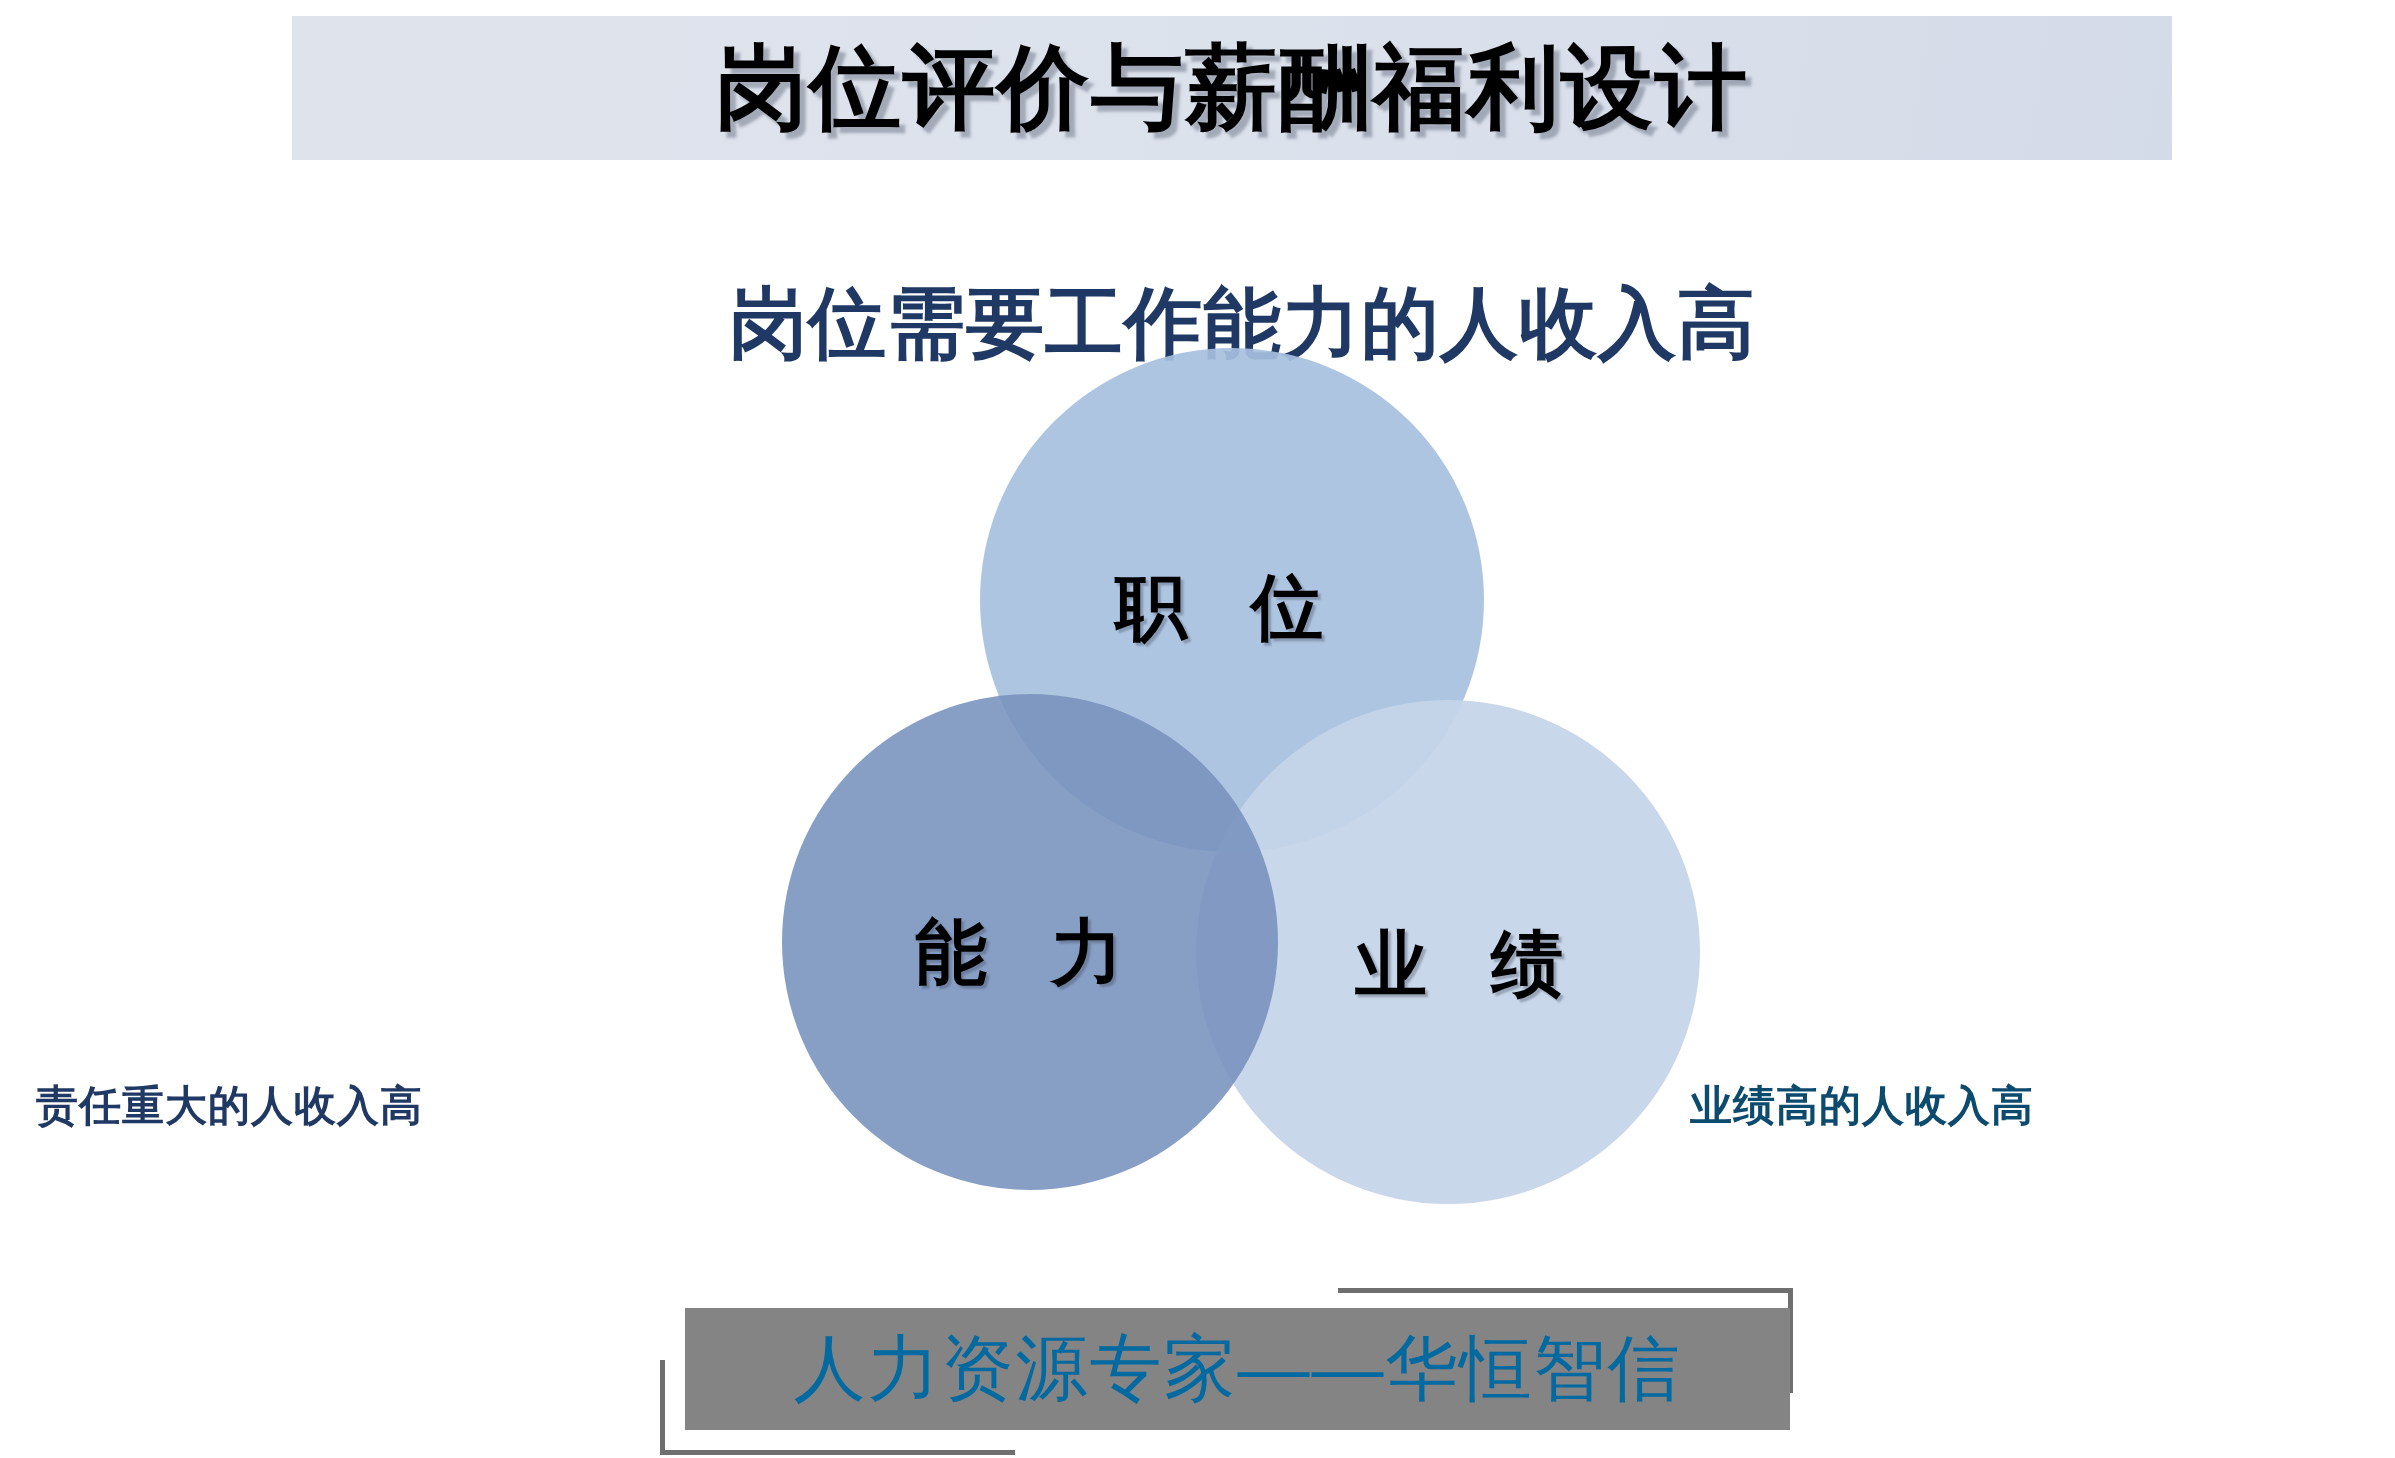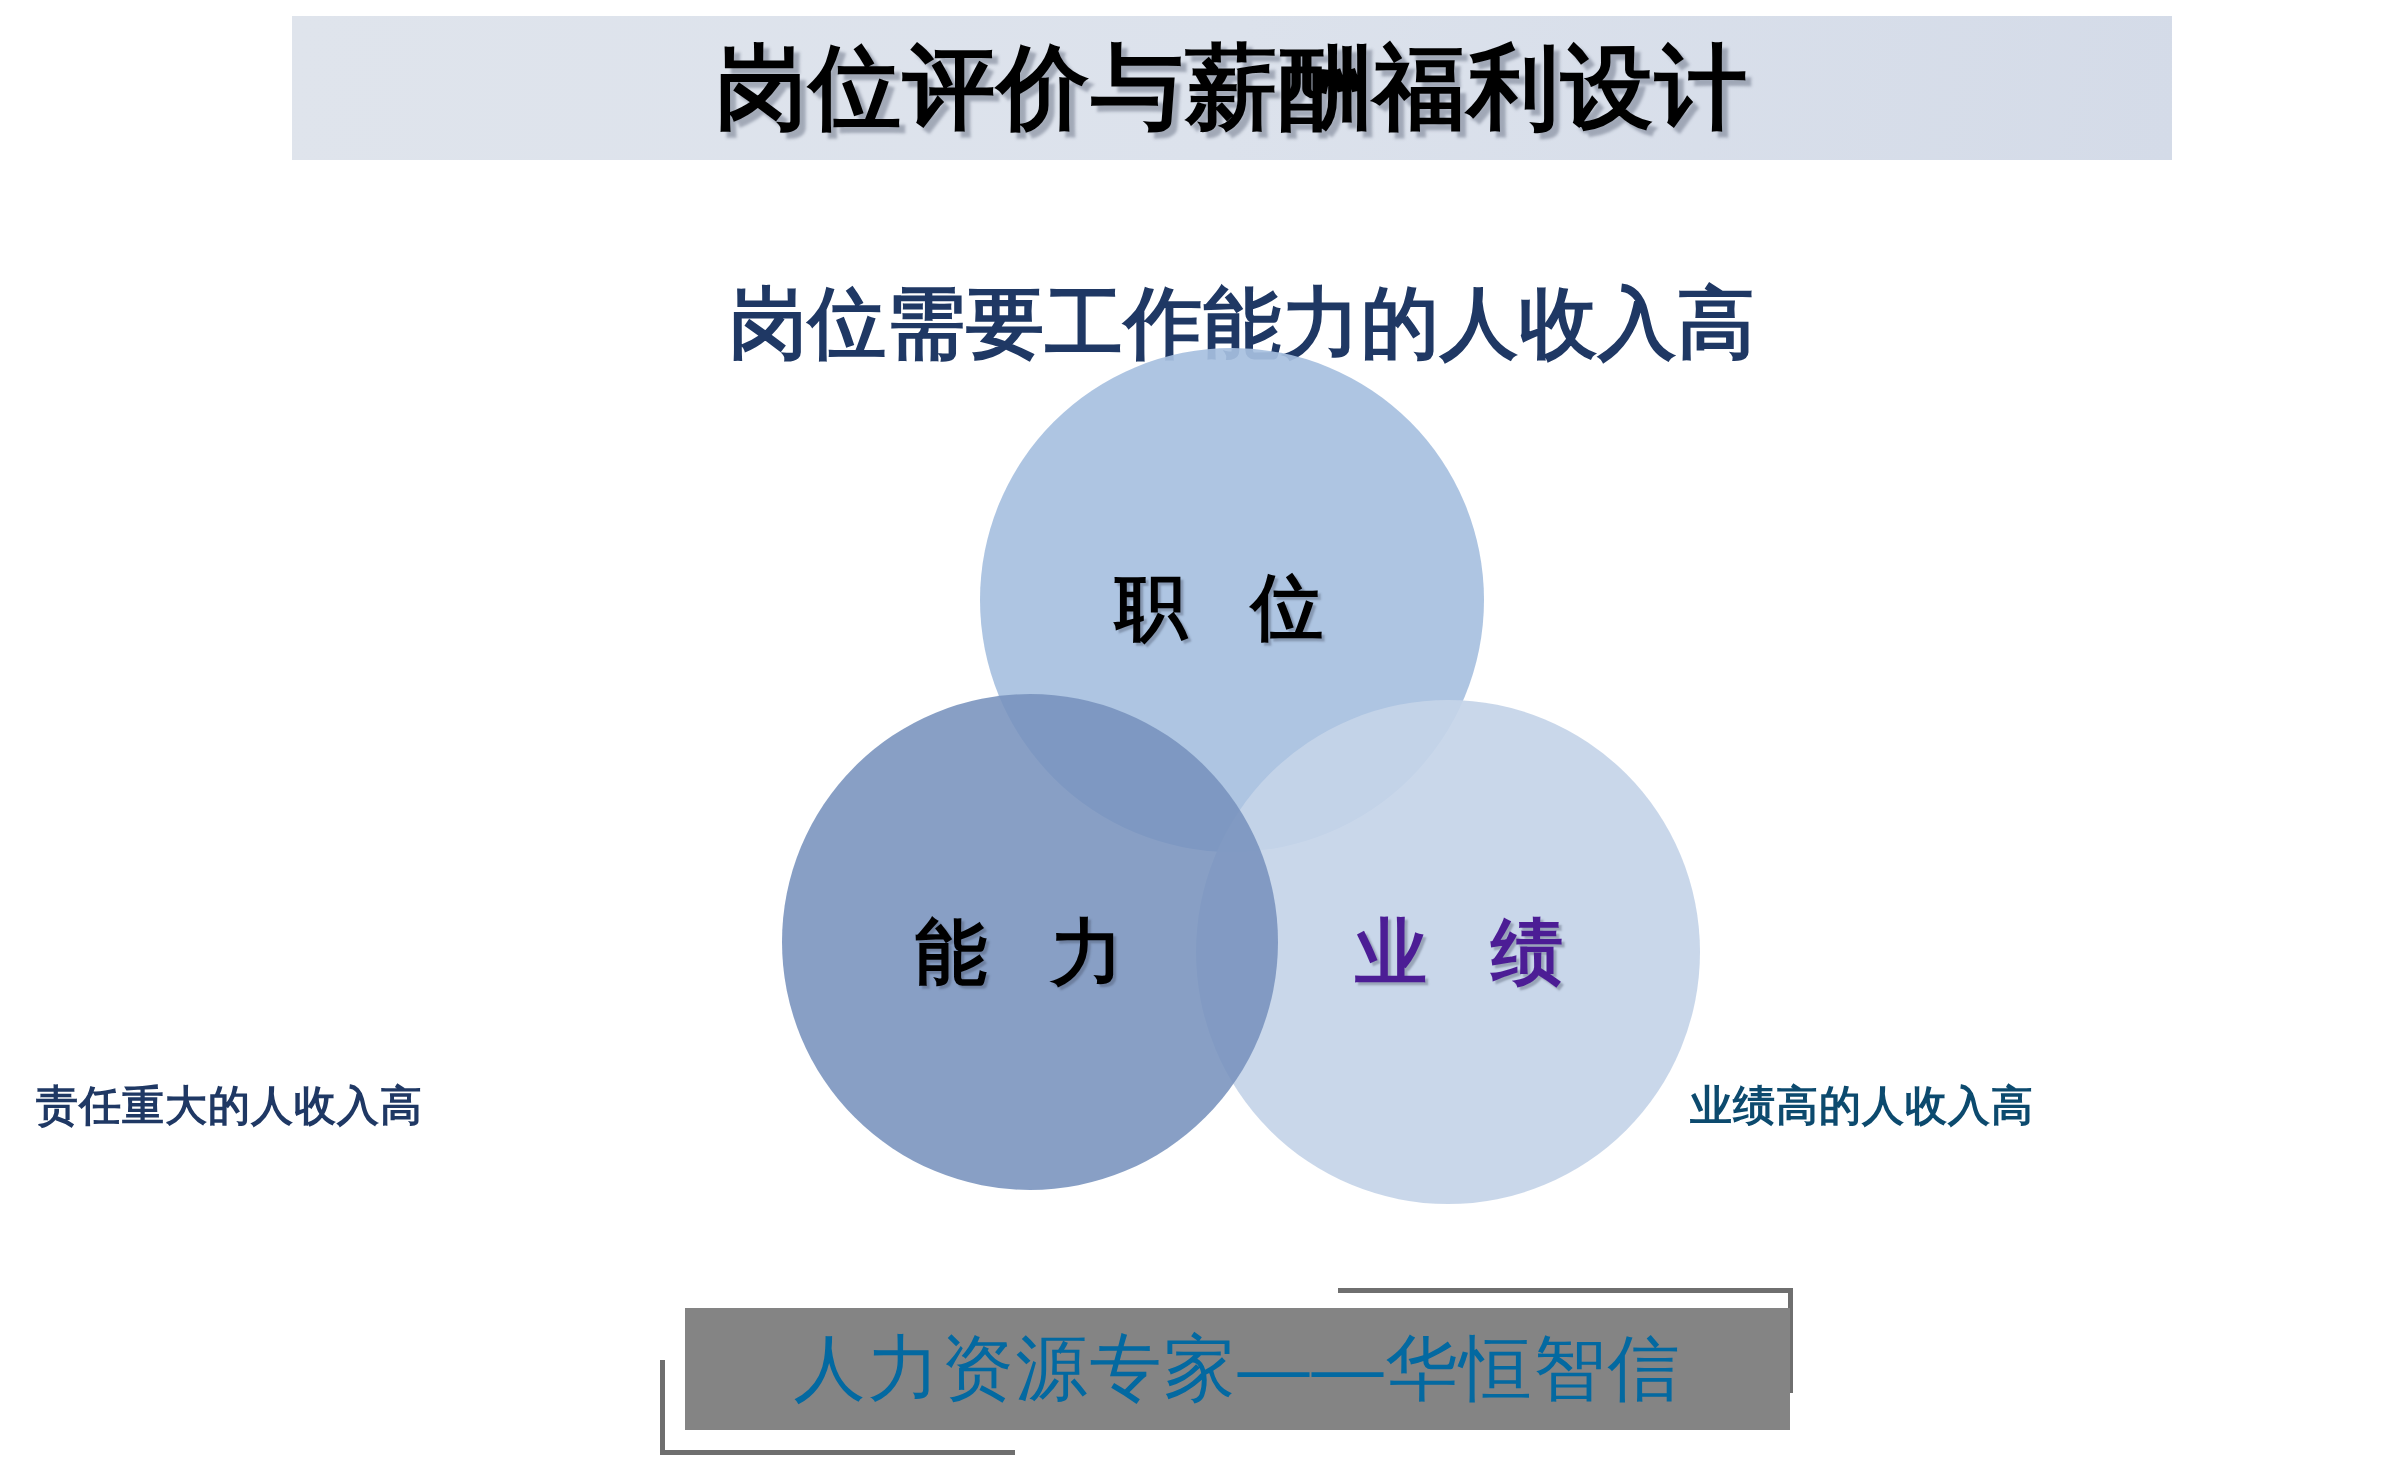--- a/index.html
+++ b/index.html
@@ -168,21 +168,21 @@
       <circle cx="1232" cy="600" r="252" fill="#A7C0E0" fill-opacity="0.92"></circle>
       <circle cx="1448" cy="952" r="252" fill="#C4D4E8" fill-opacity="0.92"></circle>
       <circle cx="1030" cy="942" r="248" fill="#7792BD" fill-opacity="0.88"></circle>
     </g>
   </svg>
 
   <div class="circle-label label-top" style="color: rgb(0, 0, 0);">职 位</div>
 
   <div class="circle-label label-left" style="color: rgb(0, 0, 0);">能 力</div>
 
-  <div class="circle-label label-right" style="color: #4c1d95;">业 绩</div>
+  <div class="circle-label label-right" style="color: #000000; margin-top: 12px;">业 绩</div>
 
   <div class="caption caption-left" style="color: rgb(31, 56, 100);">责任重大的人收入高</div>
 
   <div class="caption caption-right" style="color: #0c4a6e;">业绩高的人收入高</div>
 
   <div class="footer-wrap">
     <div class="bracket bracket-tr" style="border-color: rgb(111, 111, 111);"></div>
     <div class="bracket bracket-bl" style="border-color: rgb(111, 111, 111);"></div>
     <div class="footer-box" style="background: rgb(132, 132, 132);"></div>
     <div class="footer-text" style="color: #0369a1;">人力资源专家——华恒智信</div>

